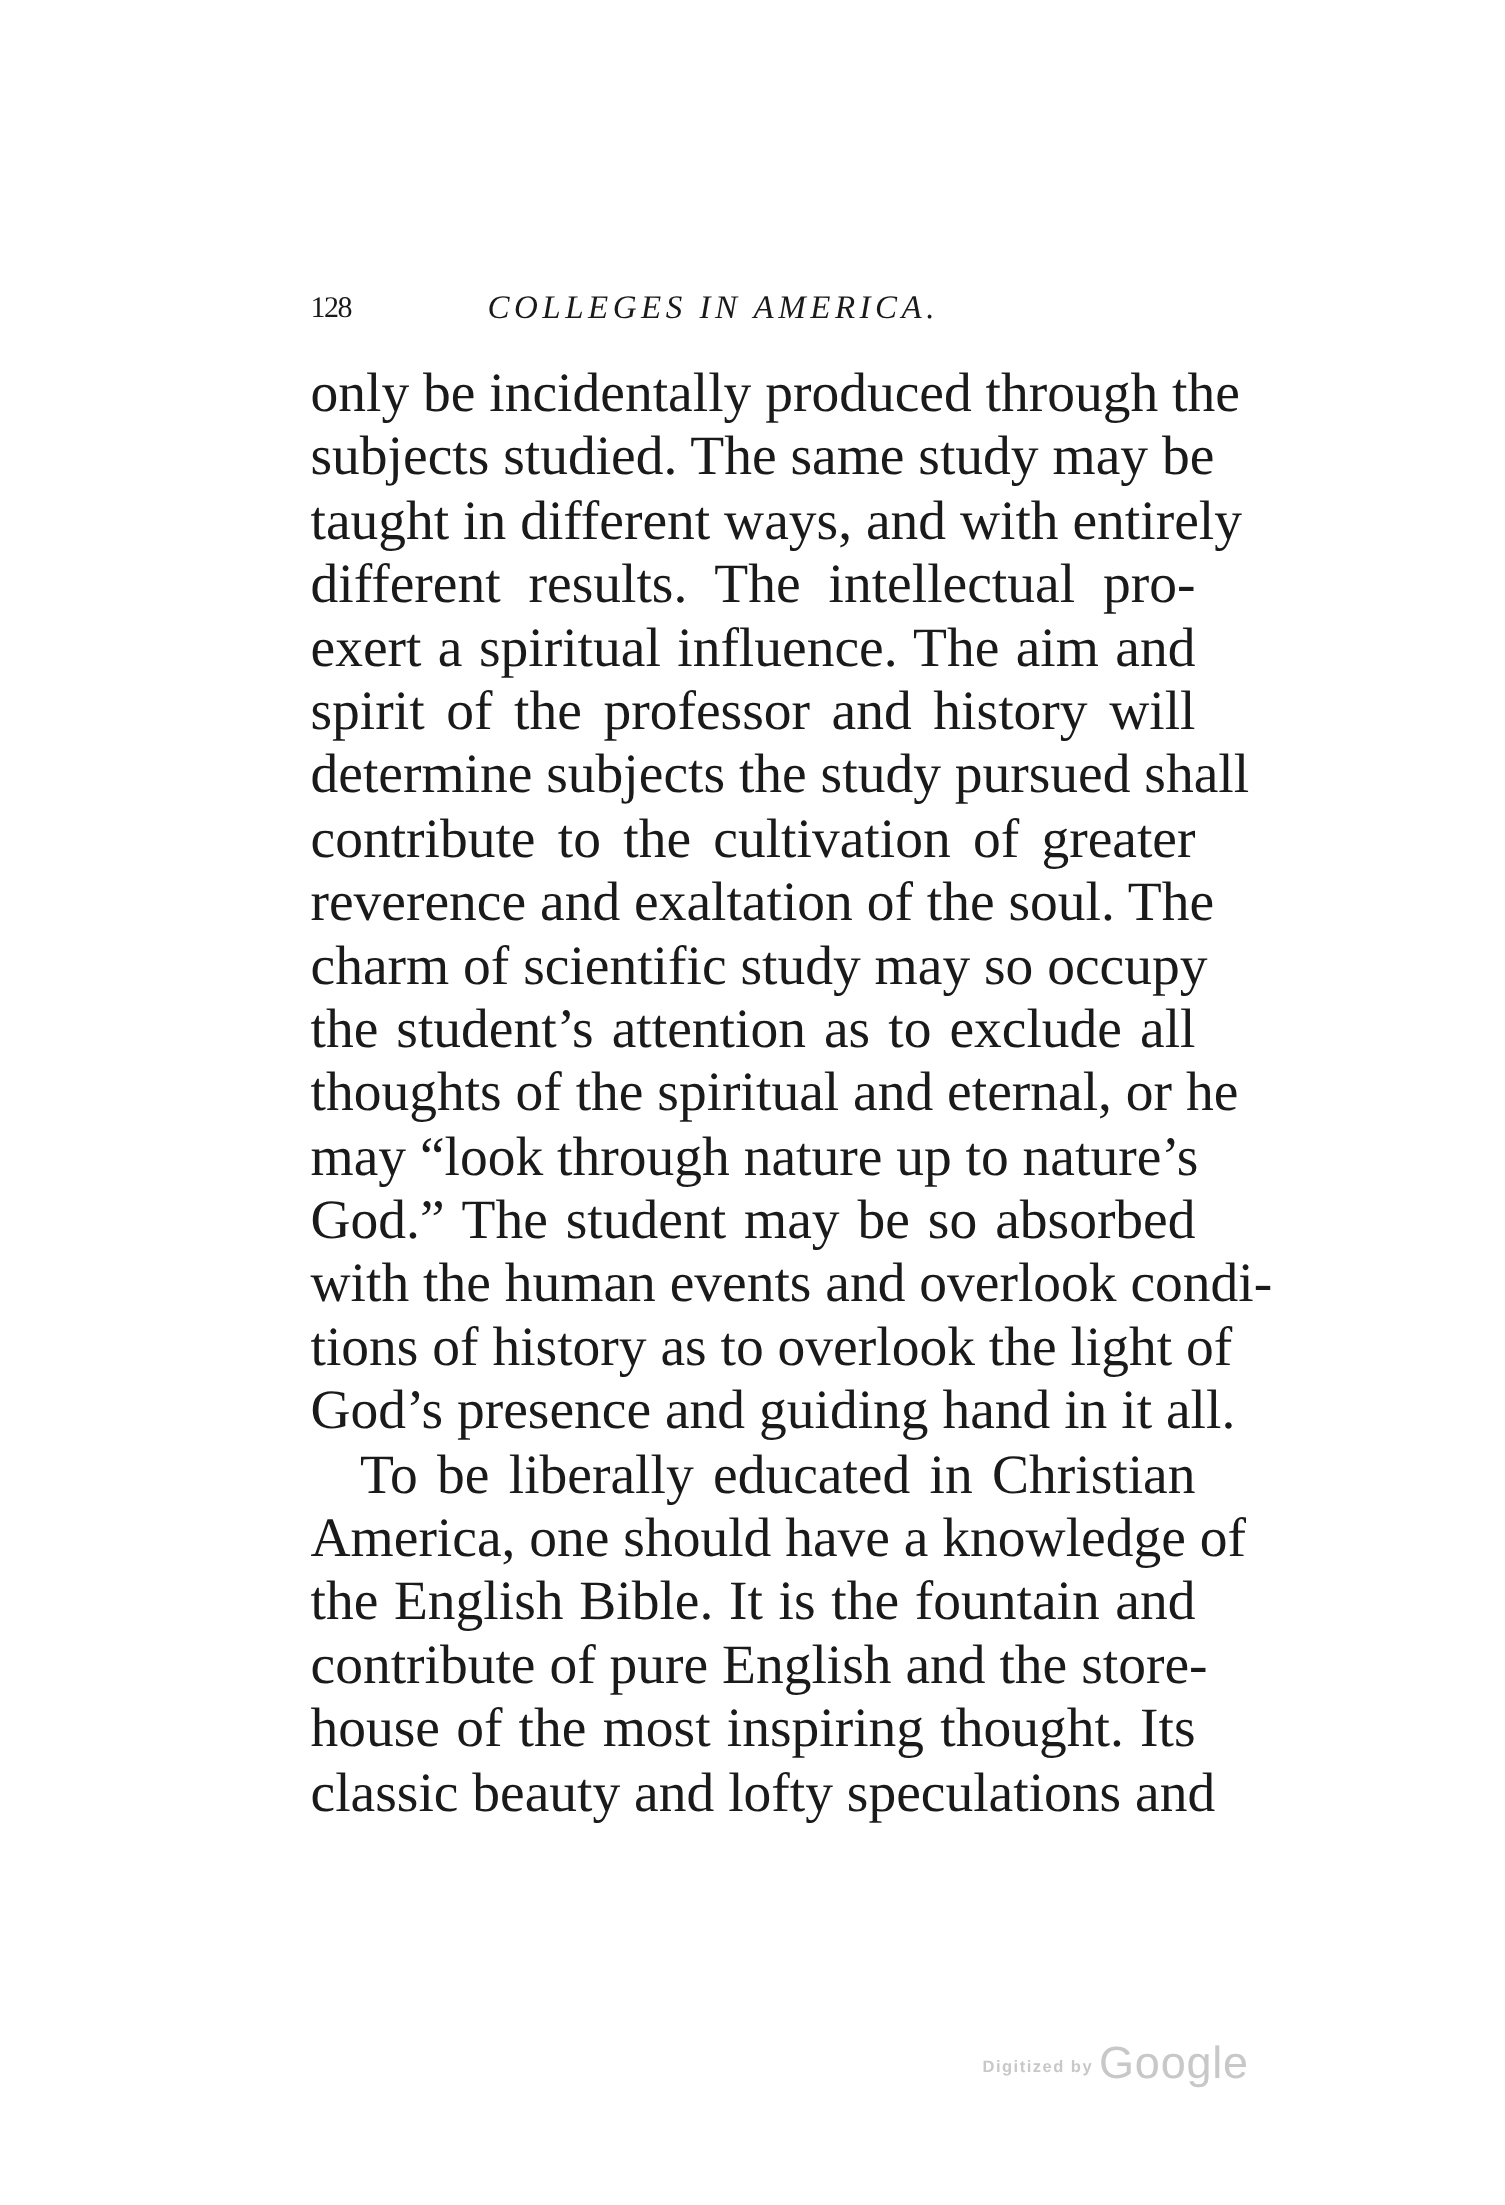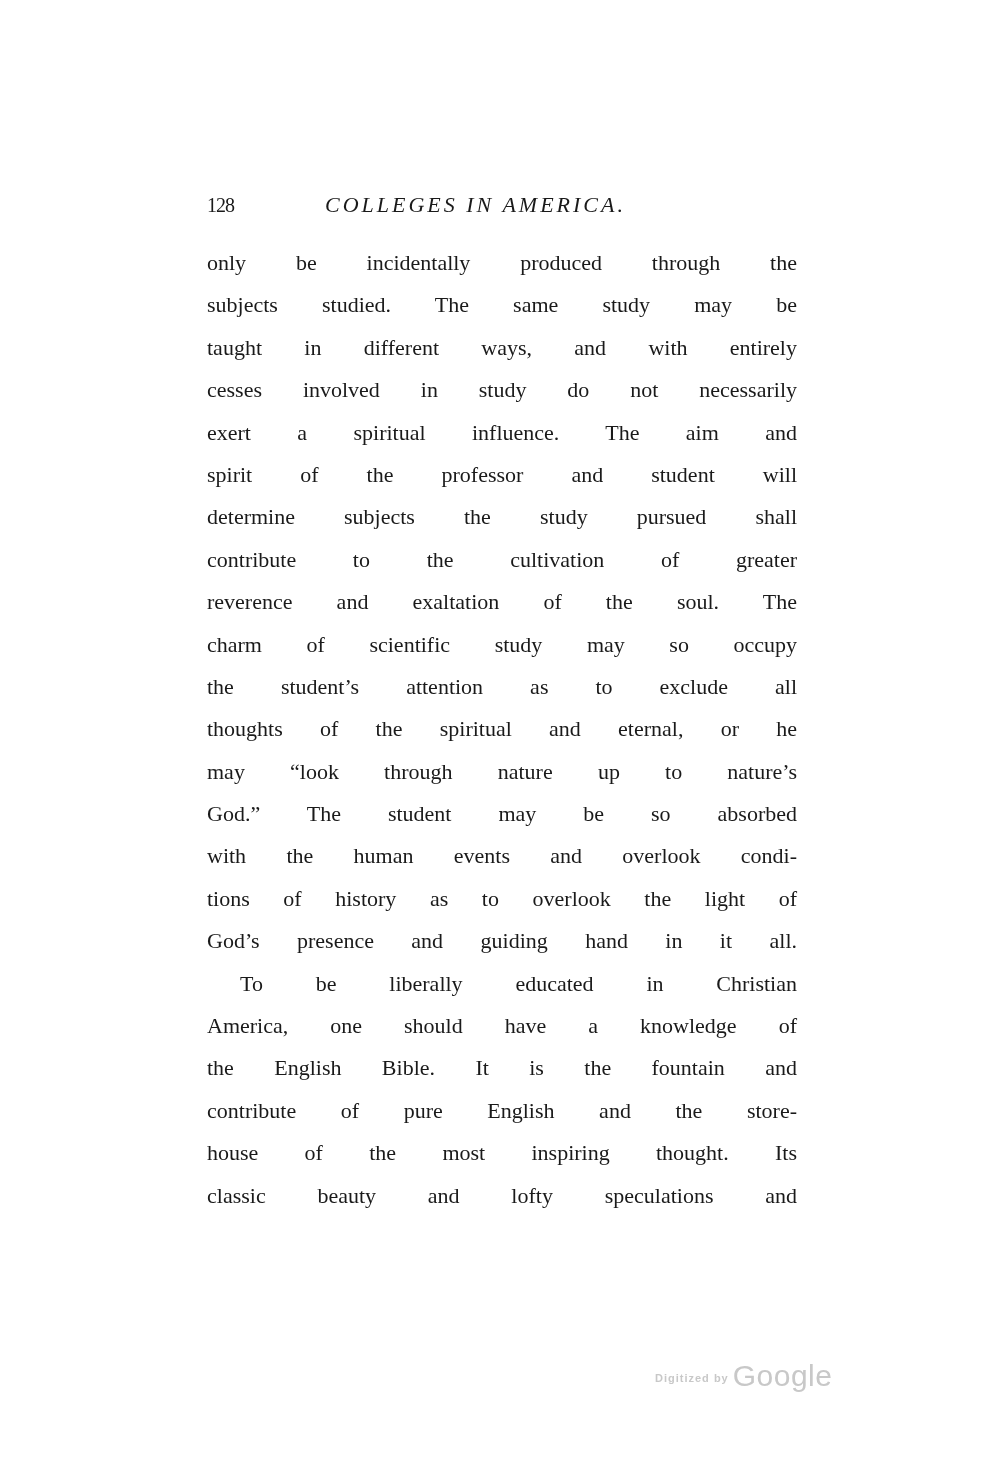--- a/index.html
+++ b/index.html
@@ -48,21 +48,21 @@
     }
     .body-text {
       position: absolute;
       left: 207px;
       top: 238px;
       width: 590px;
     }
     .line {
       height: 42.4px;
       line-height: 42.4px;
-      font-size: 22px;
+      font-size: 37px;
       text-align: justify;
       text-align-last: justify;
       white-space: nowrap;
       overflow: visible;
     }
     .line.indent {
       padding-left: 33px;
     }
     .watermark {
       position: absolute;
@@ -92,23 +92,23 @@
 
   <div class="running-head">
     <span class="page-number">128</span>
     <span class="running-title">COLLEGES IN AMERICA.</span>
   </div>
 
   <div class="body-text">
     <div class="line">only be incidentally produced through the</div>
     <div class="line">subjects studied.  The same study may be</div>
     <div class="line">taught in different ways, and with entirely</div>
-    <div class="line">cesses involved in study do not necessarily</div>
+    <div class="line">different results.  The intellectual pro-</div>
     <div class="line">exert a spiritual influence.  The aim and</div>
-    <div class="line">spirit of the professor and student will</div>
+    <div class="line">spirit of the professor and history will</div>
     <div class="line">determine subjects the study pursued shall</div>
     <div class="line">contribute to the cultivation of greater</div>
     <div class="line">reverence and exaltation of the soul.  The</div>
     <div class="line">charm of scientific study may so occupy</div>
     <div class="line">the student’s attention as to exclude all</div>
     <div class="line">thoughts of the spiritual and eternal, or he</div>
     <div class="line">may “look through nature up to nature’s</div>
     <div class="line">God.”  The student may be so absorbed</div>
     <div class="line">with the human events and overlook condi-</div>
     <div class="line">tions of history as to overlook the light of</div>

